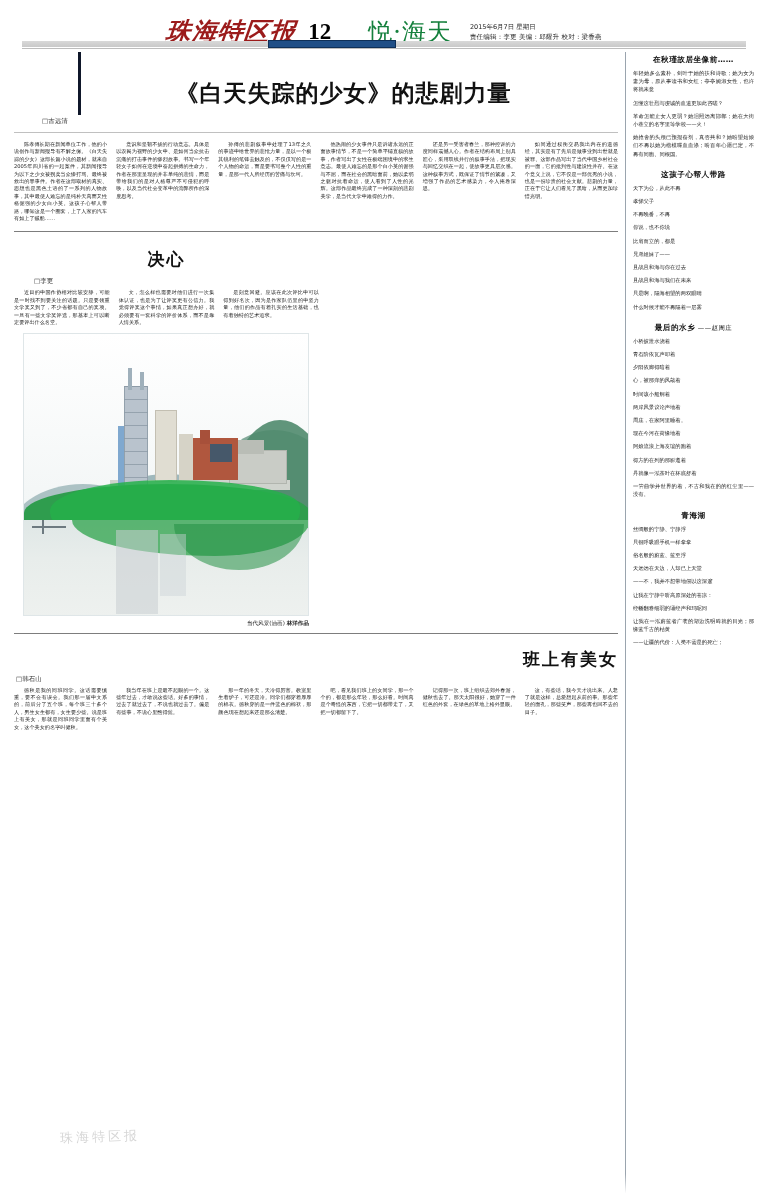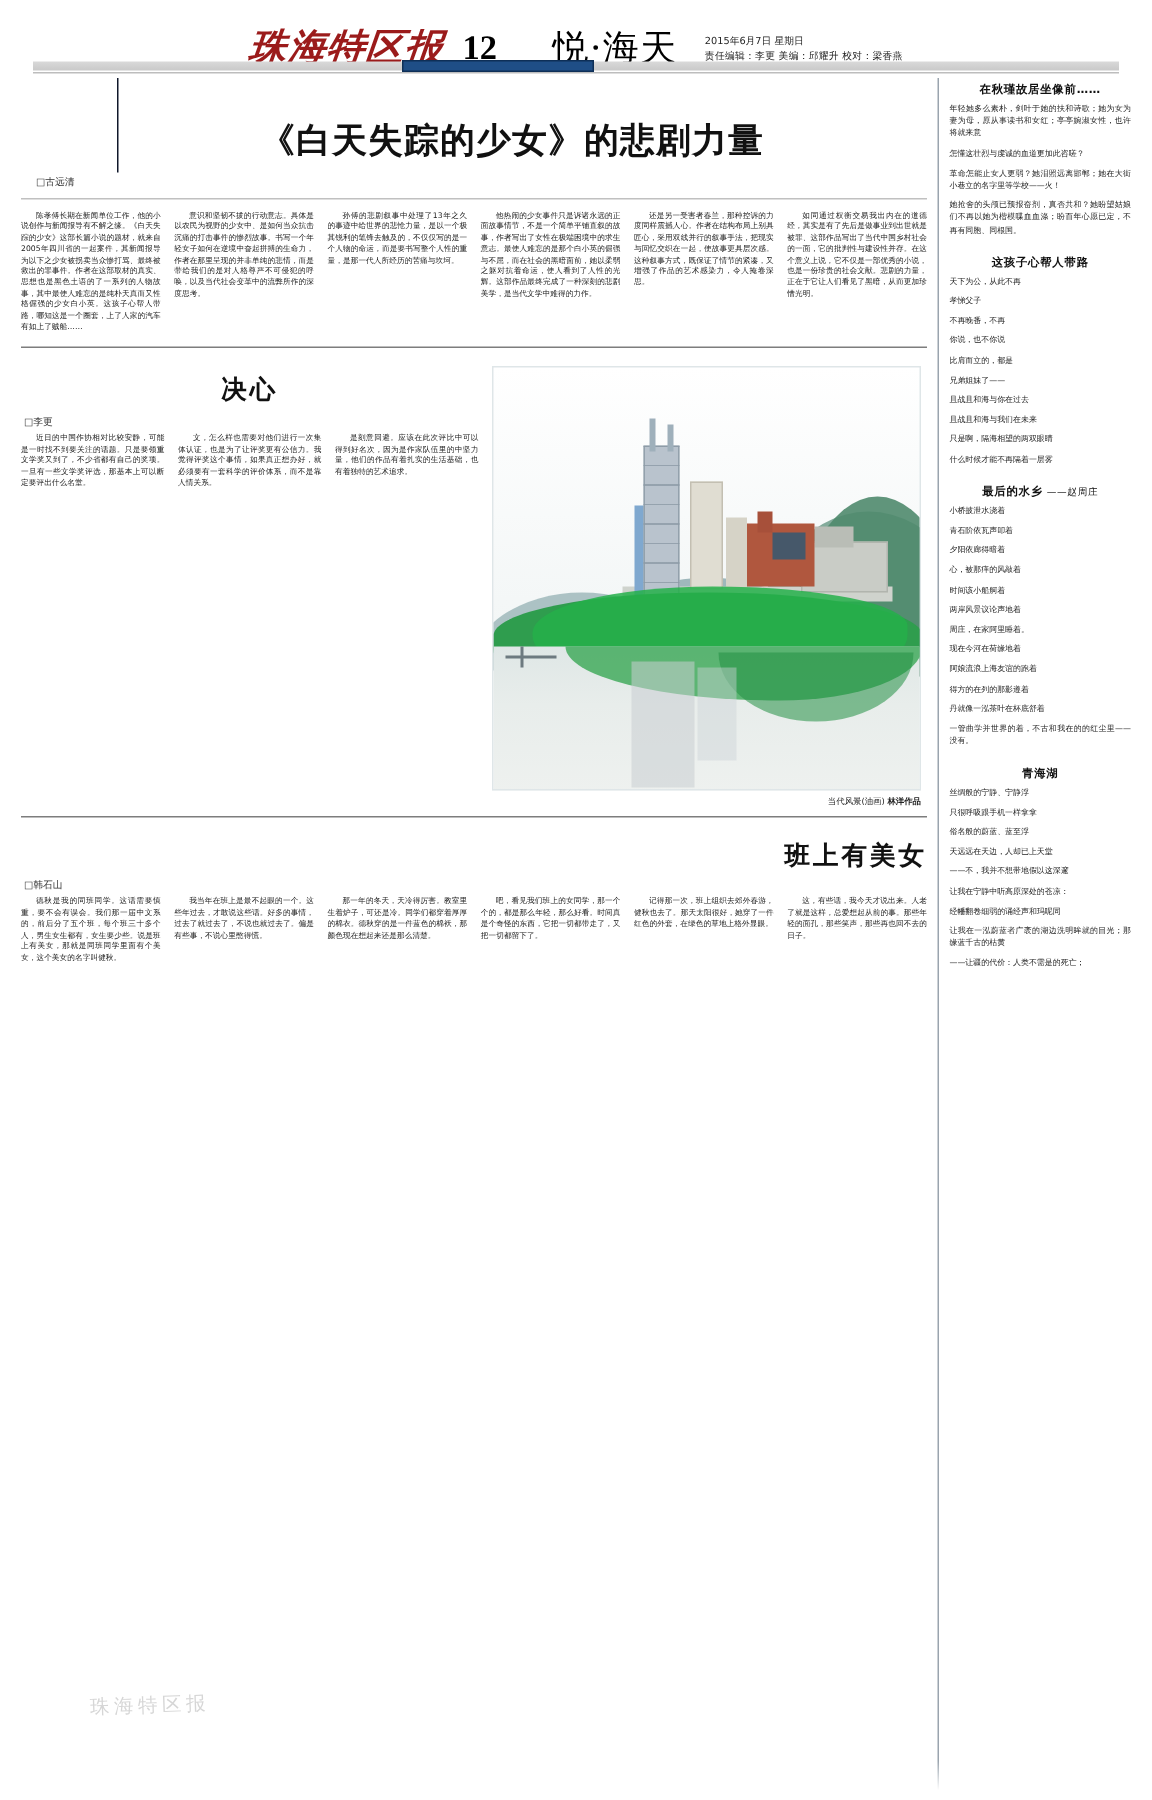--- a/index.html
+++ b/index.html
@@ -22,21 +22,21 @@
     letter-spacing:1px;line-height:1;
     font-style:italic;
     transform:skewX(-6deg);
   }
   .mast-page{
     font-family:"Liberation Serif",serif;
     font-size:23px;font-weight:bold;color:#000000;line-height:1;margin:12px 4px 1px 4px;
   }
   .mast-section{
     font-family:"DejaVu Serif","Liberation Serif",serif;
-    font-size:24px;color:#000000;line-height:1;font-weight:500;
+    font-size:24px;color:#15803d;line-height:1;font-weight:500;
     letter-spacing:1px;
     margin-left:25px;
   }
   .mast-meta{
     font-size:6.5px;line-height:10px;color:#222;margin:0 0 2px 10px;
     font-family:"DejaVu Sans",sans-serif;
   }
   .mast-meta .row2{letter-spacing:.2px;}
   .mast-rule{
     position:absolute;left:22px;right:22px;top:41px;height:6px;
@@ -50,47 +50,47 @@
 
   
   .body-area{position:relative;display:flex;padding:6px 14px 0 14px;box-sizing:border-box;height:1148px;}
   .left-zone{width:604px;position:relative;}
   .right-rule{width:1px;background:#9aa4ae;margin:0 7px;}
   .right-zone{width:124px;position:relative;}
 
   
   .art1{position:relative;}
   .art1-top{display:flex;}
-  .art1-headblock{margin-left:64px;width:525px;border-left:1px solid #0f172a;padding-left:0;}
+  .art1-headblock{margin-left:64px;width:525px;border-left:3px solid #0f172a;padding-left:0;}
   .headline-main{
     text-align:center;
     font-family:"DejaVu Serif","Liberation Serif",serif;
     font-size:23px;font-weight:bold;color:#111;
     padding:26px 0 6px 0;letter-spacing:1px;
   }
-  .byline{font-size:6.5px;color:#333;padding:2px 0 3px 10px;}
+  .byline{font-size:6.5px;color:#333;padding:2px 0 3px 10px;margin-left:18px;}
   .rule-thin{height:1px;background:#c0c0c0;margin:3px 0 4px 0;}
   .rule-med{height:1px;background:#7d7d7d;margin:5px 0 5px 0;}
 
   .cols{display:flex;gap:9px;}
   .col{flex:1;}
   .coltext{
     font-size:5.1px;line-height:7.4px;text-align:justify;color:#1a1a1a;
     font-family:"DejaVu Sans",sans-serif;
     word-break:break-all;
     letter-spacing:.05px;
   }
   .coltext p{margin:0 0 0 0;text-indent:10px;}
 
   
   .art1-cols{padding-top:4px;}
   .art1-cols .col{width:97px;}
 
   
-  .midband{display:flex;margin-top:6px;}
+  .midband{display:flex;margin-top:6px;flex-direction:column;}
   .mid-left{width:305px;}
   .mid-right{width:290px;margin-left:9px;}
   .headline-sec{
     text-align:center;
     font-family:"DejaVu Serif","Liberation Serif",serif;
     font-size:17px;font-weight:bold;color:#111;letter-spacing:2px;
     padding:10px 0 4px 0;
   }
   .mid-cols{display:flex;gap:9px;}
   .mid-cols .col{width:95px;}

